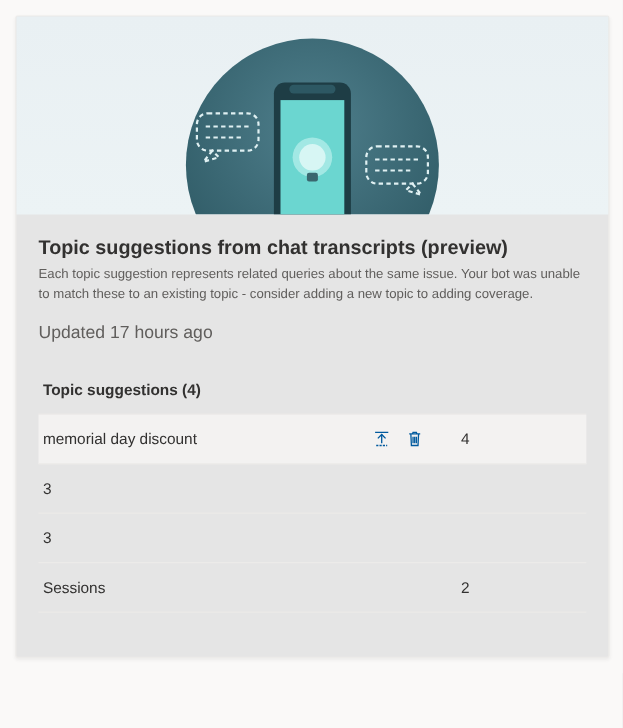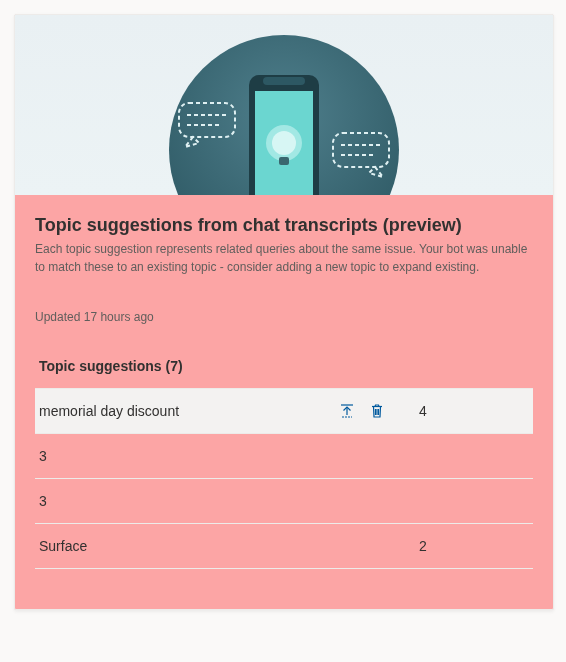--- a/index.html
+++ b/index.html
@@ -1,22 +1,22 @@
 <!DOCTYPE html>
 <html><head>
 <meta charset="utf-8">
 <style>
 html,body{margin:0;padding:0;font-family:"Segoe UI",-apple-system,BlinkMacSystemFont,sans-serif;color:#323130;background:#faf9f8}
-.card{width:538px;margin:14px;background:#fca5a5;border:1px solid #edebe9;border-radius:2px;box-shadow:0 1.6px 3.6px rgba(0,0,0,.06);padding-bottom:40px}
+.card{width:538px;margin:14px;background:#e5e5e5;border:1px solid #edebe9;border-radius:2px;box-shadow:0 1.6px 3.6px rgba(0,0,0,.06);padding-bottom:40px}
 .hero{height:180px;background:linear-gradient(#e9f0f3,#ecf3f5);overflow:hidden;display:flex;justify-content:center}
 .hero svg{display:block}
 .body{padding:16px 20px 0 20px}
 .title{font-size:18px;font-weight:600;margin:4px 0 4px}
 .desc{font-size:12px;color:#605e5c;line-height:1.5;margin:0}
-.updated{font-size:12px;color:#605e5c;margin-top:34px}
+.updated{font-size:16px;color:#605e5c;margin-top:18px}
 .table{margin-top:20px}
 .thead,.row{display:grid;grid-template-columns:1fr 110px;align-items:center;padding:14px 4px;border-bottom:1px solid #edebe9;font-size:14px}
 .thead{font-weight:600}
 .row .name{color:#323130}
 .row .sess{color:#323130}
 .row .actions{display:none;gap:14px;justify-content:flex-end;padding-right:24px}
 .row:hover,.row.active{background:#f3f2f1}
 .row:hover .actions,.row.active .actions{display:flex}
 .row .left{display:flex;align-items:flex-start;justify-content:space-between;padding-right:10px}
 .icon{display:inline-flex;width:16px;height:16px;color:#005a9e}
@@ -52,26 +52,26 @@
 
       <rect x="318" y="118" width="56" height="34" rx="10" fill="none" stroke="#dff0f2" stroke-width="2" stroke-dasharray="4 3"></rect>
       <line x1="326" y1="130" x2="366" y2="130" stroke="#dff0f2" stroke-width="2" stroke-dasharray="4 3"></line>
       <line x1="326" y1="140" x2="360" y2="140" stroke="#dff0f2" stroke-width="2" stroke-dasharray="4 3"></line>
       <path d="M360 152 l8 10 l-14 -4 z" fill="none" stroke="#dff0f2" stroke-width="2" stroke-dasharray="4 3"></path>
     </svg>
   </div>
 
   <div class="body">
     <h2 class="title">Topic suggestions from chat transcripts (preview)</h2>
-    <p class="desc">Each topic suggestion represents related queries about the same issue. Your bot was unable to match these to an existing topic - consider adding a new topic to expand existing.</p>
+    <p class="desc">Each topic suggestion represents related queries about the same issue. Your bot was unable to match these to an existing topic - consider adding a new topic to adding coverage.</p>
     <div class="updated">Updated 17 hours ago</div>
 
     <div class="table">
       <div class="thead">
-        <div>Topic suggestions (7)</div>
+        <div>Topic suggestions (4)</div>
       </div>
       <div id="rows">
           <div class="row active">
             <div class="left">
               <span class="name">memorial day discount</span>
               <span class="actions">
                 <span class="icon">
                   <svg viewBox="0 0 16 16" width="16" height="16" fill="none" stroke="currentColor" stroke-width="1.2">
                     <line x1="2" y1="2" x2="14" y2="2"></line>
                     <line x1="8" y1="12" x2="8" y2="4"></line>
@@ -94,20 +94,20 @@
             <span class="sess">4</span>
           </div>
           <div class="row">
             <span class="sess">3</span>
           </div>
           <div class="row">
             <span class="sess">3</span>
           </div>
           <div class="row">
             <div class="left">
-              <span class="name">Surface</span>
+              <span class="name">Sessions</span>
             </div>
             <span class="sess">2</span>
           </div>
         </div>
     </div>
   </div>
 </div>
 
 </body></html>

